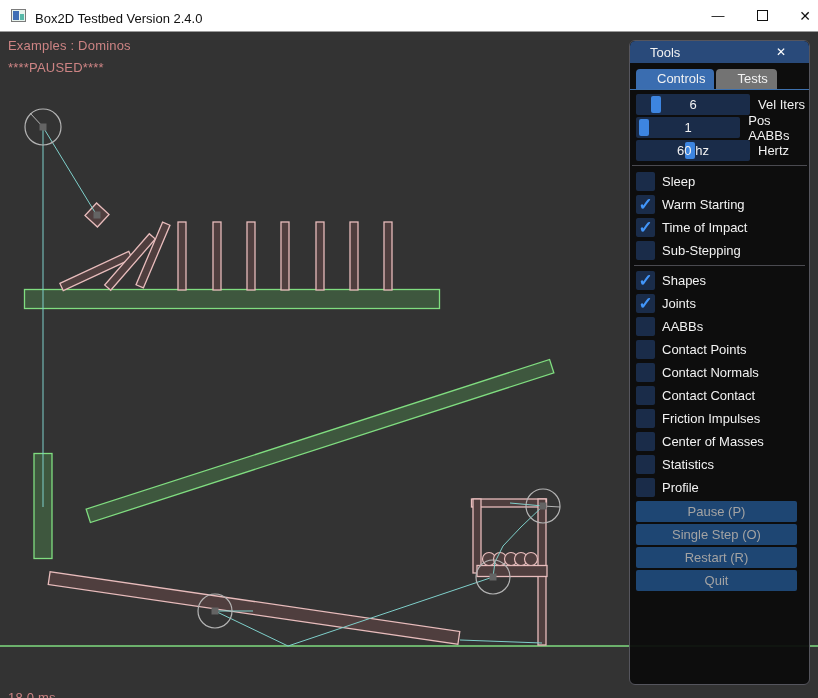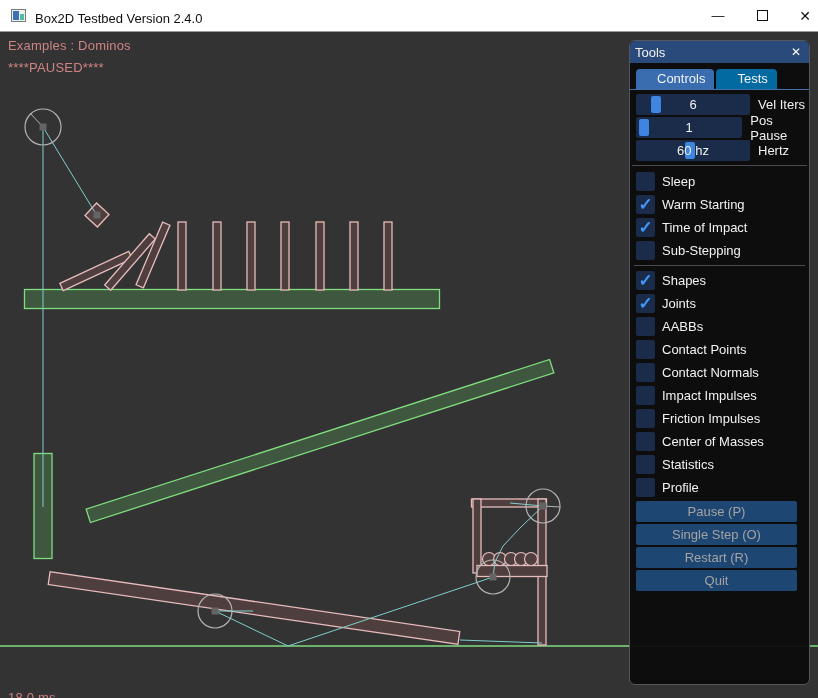--- a/index.html
+++ b/index.html
@@ -23,29 +23,29 @@
   #scene-wrap{position:absolute;left:0;top:32px;width:818px;height:666px;}
   #scene-svg{position:absolute;left:0;top:0;}
   .hud{position:absolute;left:8px;color:#cd8484;font-size:13px;letter-spacing:.2px;text-align:right;}
   .hud-example{top:6px;}
   .hud-paused{top:28px;}
   .hud-ms{top:658px;}
   
   .panel{position:absolute;left:629px;top:40px;width:181px;height:645px;
          background:rgba(11,11,11,0.94);border:1px solid #55555d;border-radius:6px;
          color:#f2f2f2;font-size:13px;overflow:hidden;}
-  .panel-title{height:22px;background:#294a7a;display:flex;align-items:center;padding:0 5px;
+  .panel-title{height:22px;background:#294a7a;display:flex;align-items:center;padding:0 20px;
                border-radius:5px 5px 0 0;}
   .panel-title .t{flex:1;font-size:13px;}
   .panel-close{width:16px;height:16px;display:flex;align-items:center;justify-content:center;
                color:#fff;font-size:12px;}
   .tabbar{display:flex;align-items:flex-end;padding:6px 0 0 6px;border-bottom:1px solid #3e71ae;height:27px;}
   .tab{padding:2px 9px 3px 21px;border-radius:4px 4px 0 0;margin-right:2px;}
   .tab.active{background:#3a6db0;}
-  .tab.inactive{background:#0369a1;}
+  .tab.inactive{background:#737373;}
   .sliders{padding:2px 0 0 6px;}
   .slider-row{display:flex;align-items:center;margin-top:2px;height:21px;}
   .slider-frame{position:relative;width:114px;height:21px;background:#1a2c49;border-radius:2px;}
   .slider-handle{position:absolute;top:2px;width:10px;height:17px;background:#3d85e0;border-radius:2px;}
   .slider-value{position:absolute;left:0;top:0;width:100%;height:100%;display:flex;align-items:center;
                 justify-content:center;font-size:13px;}
   .slider-label{margin-left:8px;font-size:13px;}
   .separator{height:1px;background:#4a4a50;margin:4px 2px 3px 2px;}
   #checkbox-area{padding-left:6px;margin-top:4px;}
   #checkbox-area .separator{margin:3px 4px 3px -2px;}
@@ -142,21 +142,21 @@
           <span class="slider-handle" style="left: 15px;"></span>
           <span class="slider-value">6</span>
         </span>
         <span class="slider-label">Vel Iters</span>
       </div>
       <div class="slider-row">
         <span class="slider-frame">
           <span class="slider-handle" style="left: 3px;"></span>
           <span class="slider-value">1</span>
         </span>
-        <span class="slider-label">Pos Pause</span>
+        <span class="slider-label">Pos AABBs</span>
       </div>
       <div class="slider-row">
         <span class="slider-frame">
           <span class="slider-handle" style="left: 49px;"></span>
           <span class="slider-value">60 hz</span>
         </span>
         <span class="slider-label">Hertz</span>
       </div>
     </div>
 
@@ -194,21 +194,21 @@
         <div class="cb-row">
           <span class="cb-box"></span>
           <span class="cb-label">Contact Points</span>
         </div>
         <div class="cb-row">
           <span class="cb-box"></span>
           <span class="cb-label">Contact Normals</span>
         </div>
         <div class="cb-row">
           <span class="cb-box"></span>
-          <span class="cb-label">Impact Impulses</span>
+          <span class="cb-label">Contact Contact</span>
         </div>
         <div class="cb-row">
           <span class="cb-box"></span>
           <span class="cb-label">Friction Impulses</span>
         </div>
         <div class="cb-row">
           <span class="cb-box"></span>
           <span class="cb-label">Center of Masses</span>
         </div>
         <div class="cb-row">

